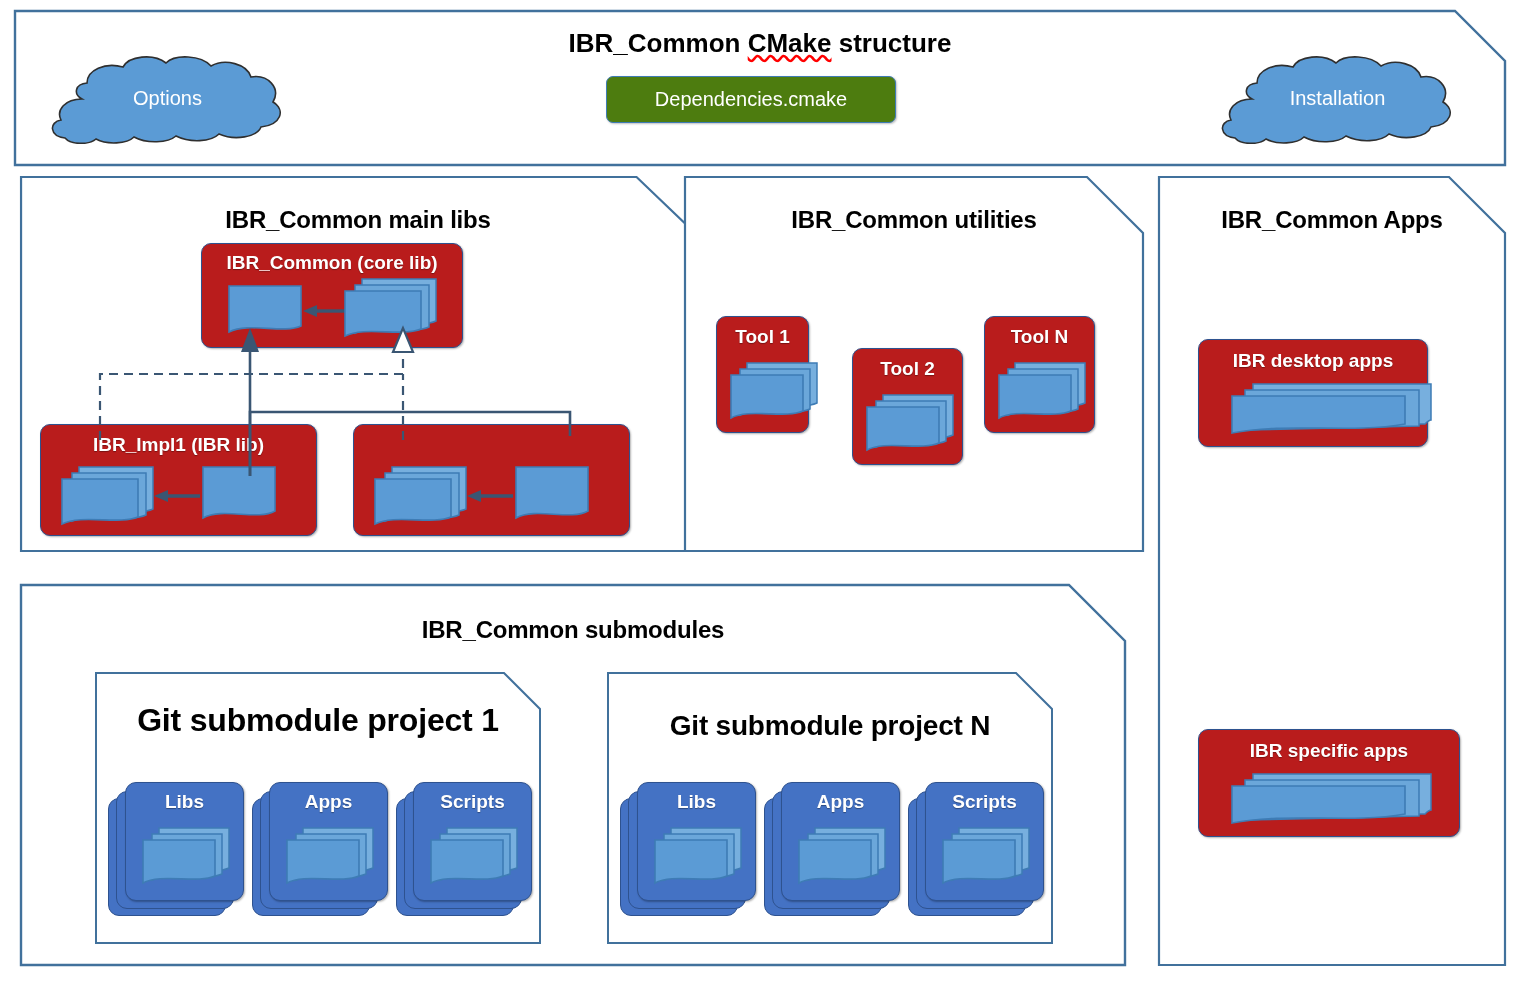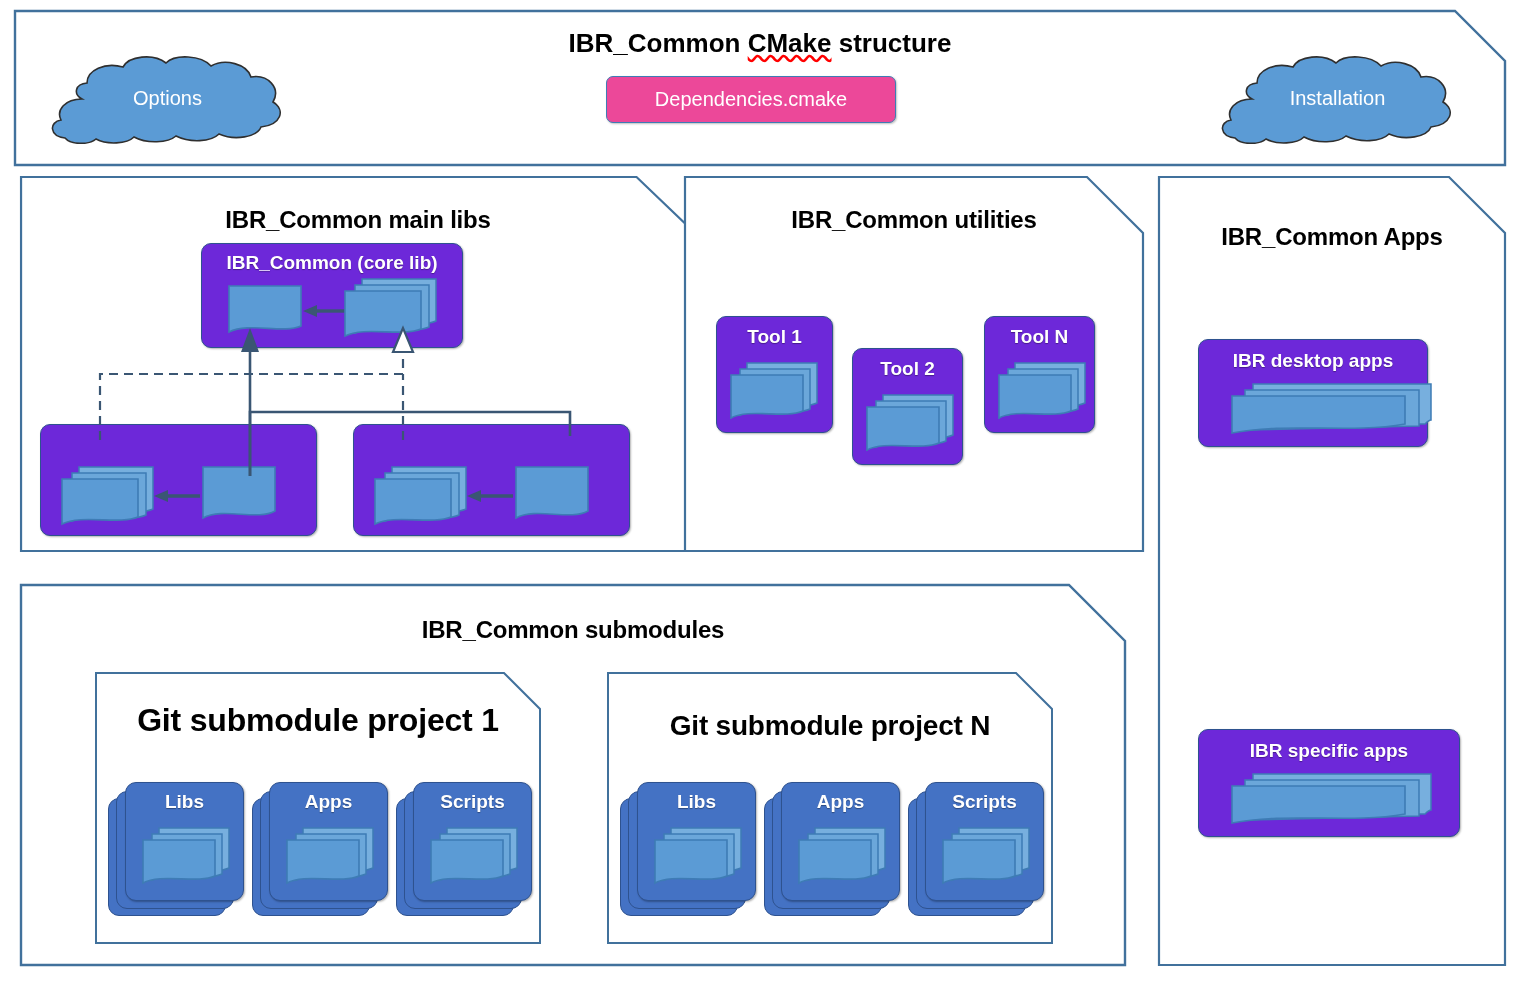--- a/index.html
+++ b/index.html
@@ -13,21 +13,21 @@
   .panel{position:absolute;background:#ffffff;}
   .panel > svg.panel-frame{position:absolute;left:0;top:0;width:100%;height:100%;overflow:visible;}
   .panel-title{
     position:absolute;left:0;width:100%;text-align:center;
     font-weight:bold;color:#000000;letter-spacing:-0.2px;
     z-index:3;white-space:nowrap;
   }
 
   
   .card{
-    position:absolute;background:#6d28d9;border:1px solid #2E528F;
+    position:absolute;background:#b91c1c;border:1px solid #2E528F;
     border-radius:10px;box-sizing:border-box;
     box-shadow:1px 1px 2px rgba(0,0,0,0.30);
     z-index:4;
   }
   .card-label{
     position:absolute;left:0;width:100%;text-align:center;
     color:#ffffff;font-weight:bold;white-space:nowrap;
     text-shadow:0 1px 1px rgba(0,0,0,.35);
     pointer-events:none;
   }
@@ -44,21 +44,21 @@
   
   .cloud{position:absolute;z-index:3;}
   .cloud .cloud-label{
     position:absolute;left:0;top:0;width:100%;height:100%;
     display:flex;align-items:center;justify-content:center;
     color:#ffffff;white-space:nowrap;
   }
 
   
   .pill{
-    position:absolute;background:#ec4899;border:1px solid #3E7CB5;
+    position:absolute;background:#4d7c0f;border:1px solid #3E7CB5;
     border-radius:7px;box-sizing:border-box;
     display:flex;align-items:center;justify-content:center;
     color:#ffffff;box-shadow:1px 1px 2px rgba(0,0,0,.25);z-index:3;
   }
 
   
   #main-title{
     position:absolute;width:100%;text-align:center;left:0;
     font-size:26px;font-weight:bold;color:#000;z-index:5;white-space:nowrap;
   }
@@ -136,20 +136,21 @@
     </svg>
 
     <svg class="doc-ico" style="left:140px;top:33px;" width="96" height="62" viewBox="0 0 96 62">
       <path d="M20,2 H94 V44 C76,52 40,40 20,50 Z" fill="#77AFDE" stroke="#3E7CB5" stroke-width="1.5"></path>
       <path d="M13,8 H87 V50 C69,58 33,46 13,56 Z" fill="#6BA7DA" stroke="#3E7CB5" stroke-width="1.5"></path>
       <path d="M3,14 H79 V52 C60,60 23,49 3,59 Z" fill="#5B9BD5" stroke="#3E7CB5" stroke-width="1.6"></path>
     </svg>
   </div>
 
   <div class="card" style="left:40px;top:424px;width:277px;height:112px;">
+    <div class="card-label" style="top:9px;font-size:19px;">IBR_Impl1 (IBR lib)</div>
     <svg class="doc-ico" style="left:18px;top:40px;" width="96" height="62" viewBox="0 0 96 62">
       <path d="M20,2 H94 V44 C76,52 40,40 20,50 Z" fill="#77AFDE" stroke="#3E7CB5" stroke-width="1.5"></path>
       <path d="M13,8 H87 V50 C69,58 33,46 13,56 Z" fill="#6BA7DA" stroke="#3E7CB5" stroke-width="1.5"></path>
       <path d="M3,14 H79 V52 C60,60 23,49 3,59 Z" fill="#5B9BD5" stroke="#3E7CB5" stroke-width="1.6"></path>
     </svg>
     <svg class="doc-ico" style="left:112px;top:62px;" width="48" height="18" viewBox="0 0 48 18">
       <path d="M47,9 L13,9" stroke="#3A5673" stroke-width="3.4" fill="none"></path>
       <path d="M1,9 L15,3 L15,15 Z" fill="#3A5673"></path>
     </svg>
     <svg class="doc-ico" style="left:160px;top:40px;" width="76" height="58" viewBox="0 0 76 58">
@@ -172,21 +173,21 @@
     </svg>
   </div>
 
   <div class="panel" id="panel-utilities" style="left:684px;top:176px;width:460px;height:376px;">
     <svg class="panel-frame" viewBox="0 0 460 376" preserveAspectRatio="none">
       <path d="M1,1 L403,1 L459,57 L459,375 L1,375 Z" fill="#ffffff" stroke="#41719C" stroke-width="2.2" vector-effect="non-scaling-stroke"></path>
     </svg>
     <div class="panel-title" style="top:30px;font-size:24px;">IBR_Common utilities</div>
   </div>
 
-  <div class="card" style="left:716px;top:316px;width:117px;height:117px;">
+  <div class="card" style="left:716px;top:316px;width:93px;height:117px;">
     <div class="card-label" style="top:9px;font-size:19px;">Tool 1</div>
     <svg class="doc-ico" style="left:12px;top:44px;" width="90" height="60" viewBox="0 0 90 60">
       <path d="M18,2 H88 V42 C70,50 36,38 18,48 Z" fill="#77AFDE" stroke="#3E7CB5" stroke-width="1.5"></path>
       <path d="M11,8 H81 V48 C63,56 29,44 11,54 Z" fill="#6BA7DA" stroke="#3E7CB5" stroke-width="1.5"></path>
       <path d="M2,14 H74 V50 C56,58 20,47 2,57 Z" fill="#5B9BD5" stroke="#3E7CB5" stroke-width="1.6"></path>
     </svg>
   </div>
 
   <div class="card" style="left:852px;top:316px;width:111px;height:117px;margin-top:32px;">
     <div class="card-label" style="top:9px;font-size:19px;">Tool 2</div>
@@ -203,21 +204,21 @@
       <path d="M18,2 H88 V42 C70,50 36,38 18,48 Z" fill="#77AFDE" stroke="#3E7CB5" stroke-width="1.5"></path>
       <path d="M11,8 H81 V48 C63,56 29,44 11,54 Z" fill="#6BA7DA" stroke="#3E7CB5" stroke-width="1.5"></path>
       <path d="M2,14 H74 V50 C56,58 20,47 2,57 Z" fill="#5B9BD5" stroke="#3E7CB5" stroke-width="1.6"></path>
     </svg>
   </div>
 
   <div class="panel" id="panel-apps" style="left:1158px;top:176px;width:348px;height:790px;">
     <svg class="panel-frame" viewBox="0 0 348 790" preserveAspectRatio="none">
       <path d="M1,1 L291,1 L347,57 L347,789 L1,789 Z" fill="#ffffff" stroke="#41719C" stroke-width="2.2" vector-effect="non-scaling-stroke"></path>
     </svg>
-    <div class="panel-title" style="top:47px;font-size:24px;">IBR_Common Apps</div>
+    <div class="panel-title" style="top:30px;font-size:24px;">IBR_Common Apps</div>
   </div>
 
   <div class="card" style="left:1198px;top:339px;width:230px;height:108px;">
     <div class="card-label" style="top:10px;font-size:19px;">IBR desktop apps</div>
     <svg class="doc-ico" style="left:30px;top:42px;" width="204" height="56" viewBox="0 0 204 56">
       <path d="M24,2 H202 V38 C200,38 198,40 196,42 L24,42 Z" fill="#77AFDE" stroke="#3E7CB5" stroke-width="1.5"></path>
       <path d="M16,8 H190 V44 L16,48 Z" fill="#6BA7DA" stroke="#3E7CB5" stroke-width="1.5"></path>
       <path d="M3,14 H176 V42 C120,52 60,40 3,51 Z" fill="#5B9BD5" stroke="#3E7CB5" stroke-width="1.6"></path>
     </svg>
   </div>

